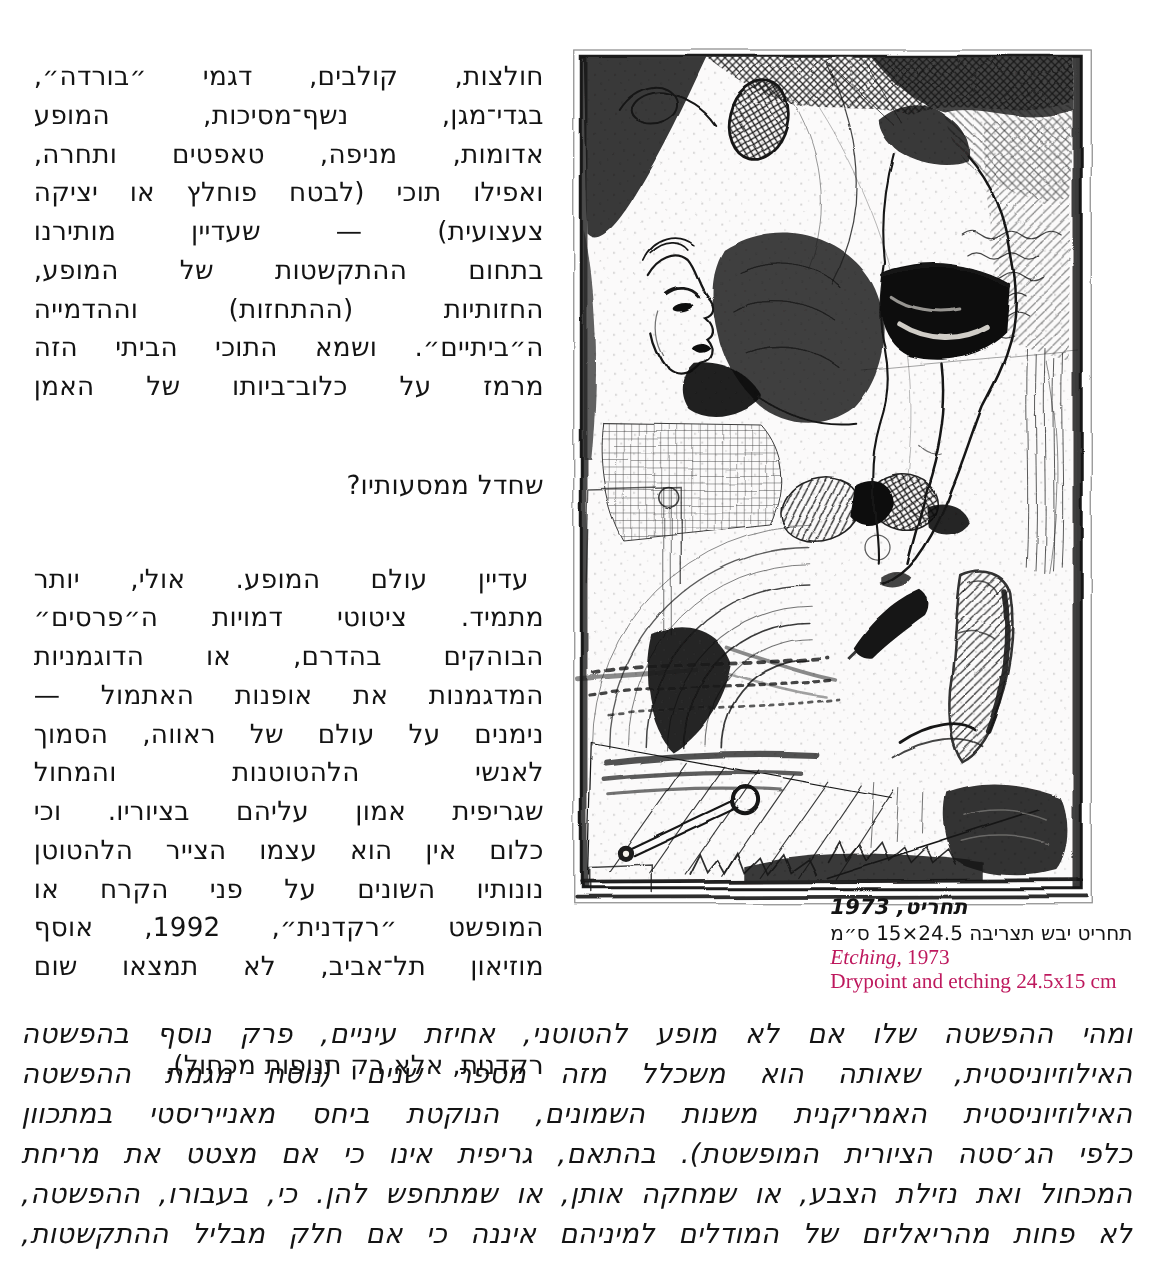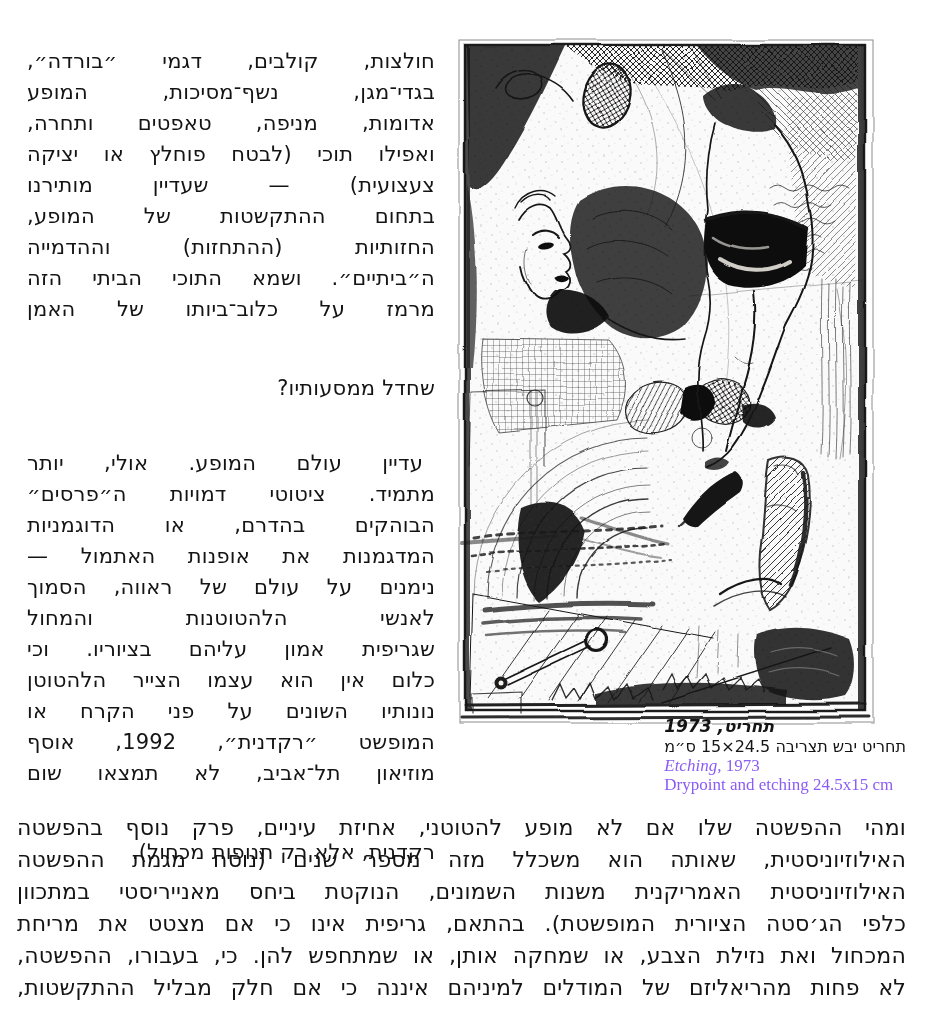--- a/index.html
+++ b/index.html
@@ -11,29 +11,29 @@
   .col{position:absolute;left:27px;top:46px;width:408px;direction:rtl;}
   .ln{
     font-size:21px;line-height:31px;height:31px;overflow:hidden;
     text-align:justify;text-align-last:justify;-moz-text-align-last:justify;
     letter-spacing:.2px;white-space:normal;
   }
   .ln.end{text-align:right;text-align-last:right;margin-top:48px;-moz-text-align-last:right;}
   .ln.indent{padding-right:12px;margin-top:44px;}
   
   .bottom{position:absolute;left:17px;top:812px;width:889px;direction:rtl;}
-  .bottom .ln{font-size:22px;line-height:32px;height:32px;}
+  .bottom .ln{font-size:22px;line-height:32px;height:32px;font-style:italic;}
   
   .art{position:absolute;left:457px;top:38px;width:419px;height:689px;}
   .art svg{display:block;}
   
   .caption{position:absolute;right:23px;top:716px;text-align:left;}
   .cap-he-t{direction:rtl;font-size:17px;font-weight:bold;font-style:italic;line-height:21px;}
   .cap-he-m{direction:rtl;font-size:16px;line-height:19px;}
-  .cap-en{font-family:"Liberation Serif",serif;font-size:17px;line-height:19px;color:#8b5cf6;}
+  .cap-en{font-family:"Liberation Serif",serif;font-size:17px;line-height:19px;color:#be185d;}
   .it{font-style:italic;}
 </style>
 </head>
 <body>
 
 <div class="page">
 
   <div class="col">
     <div class="ln">חולצות, קולבים, דגמי ״בורדה״,</div>
     <div class="ln">בגדי־מגן, נשף־מסיכות, המופע</div>

